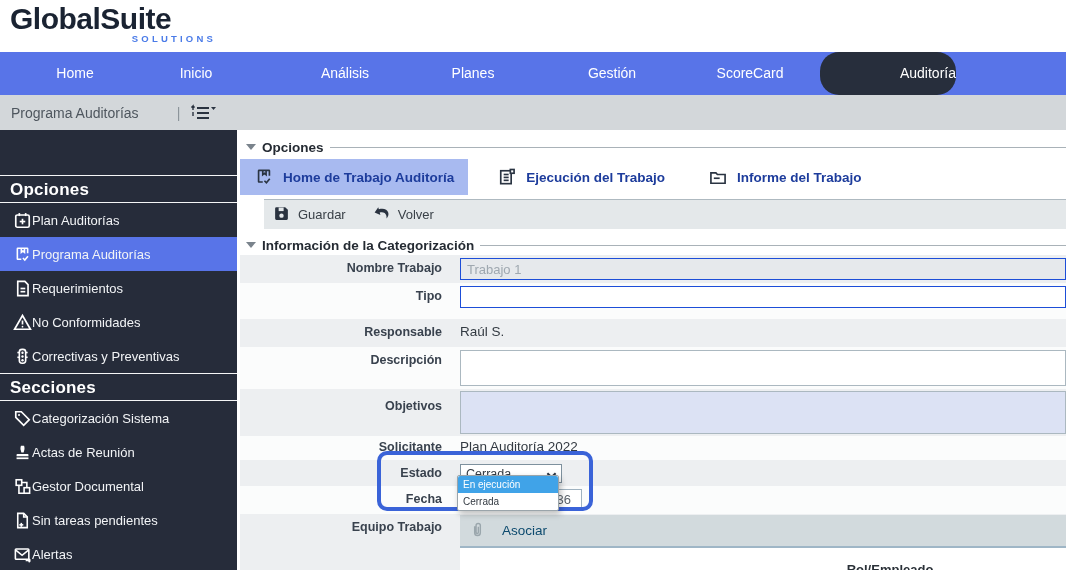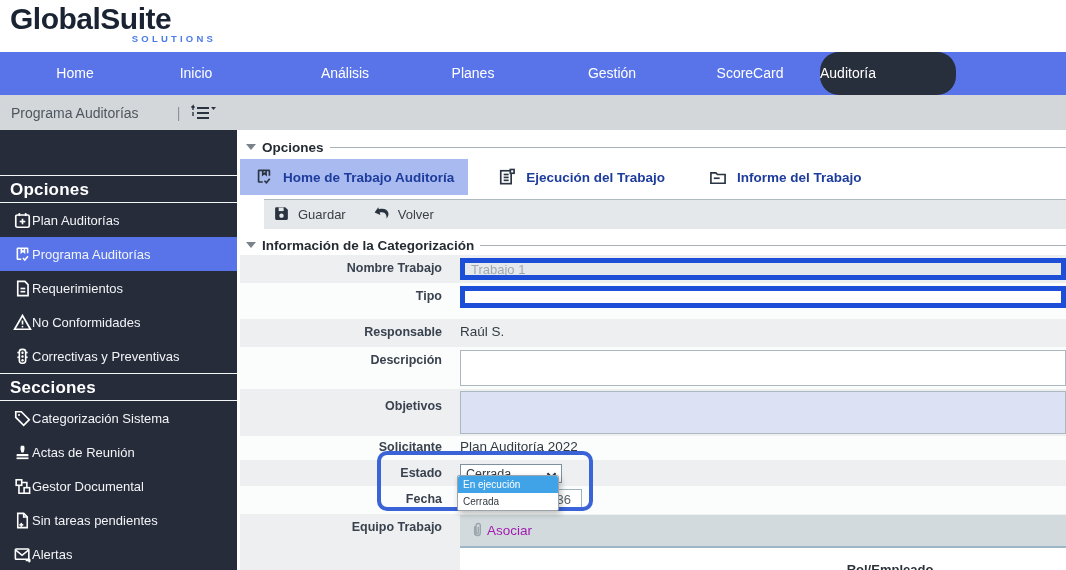--- a/index.html
+++ b/index.html
@@ -8,21 +8,21 @@
 
   
   .top-header{position:relative;height:52px;background:#fff;}
   .logo{position:absolute;left:10px;top:2px;width:210px;}
   .logo-main{font-size:30px;font-weight:800;color:#1a2332;letter-spacing:-0.5px;line-height:34px;}
   .logo-sub{font-size:9.5px;font-weight:700;color:#4a7be8;letter-spacing:3.2px;text-align:right;margin-top:-3px;padding-right:4px;}
 
   
   .nav{position:relative;height:43px;background:#5874e8;}
   .nav-item{position:absolute;top:0;height:43px;line-height:43px;color:#fff;font-size:14px;font-weight:500;transform:translateX(-50%);white-space:nowrap;cursor:pointer;}
-  .nav-item.dark{transform:none;background:#272e3c;text-align:left;border-radius:19px;}
+  .nav-item.dark{transform:none;background:#272e3c;text-align:right;border-radius:19px;}
 
   
   .breadcrumb{position:relative;height:35px;background:#d3d7da;display:flex;align-items:center;}
   .bc-title{margin-left:11px;font-size:14px;color:#4e565e;}
   .bc-sep{margin-left:38px;color:#8c949a;font-size:14px;}
   .bc-icon{margin-left:10px;display:flex;align-items:center;cursor:pointer;}
 
   
   .body-row{position:relative;display:flex;height:440px;}
 
@@ -53,32 +53,32 @@
   .toolbar{display:flex;align-items:center;height:30px;margin-top:4px;background:#e4e8ea;border-top:1px solid #aeb9c0;gap:26px;padding-left:9px;margin-left:24px;}
   .tool-btn{display:flex;align-items:center;gap:8px;font-size:13px;color:#3a4148;cursor:pointer;}
 
   
   .form{margin-top:0;}
   .frow{display:flex;}
   .frow .flabel{flex:0 0 213px;text-align:right;padding-right:11px;font-size:12.5px;font-weight:700;color:#39424e;padding-top:6px;}
   .frow .ffield{flex:1;padding-left:7px;padding-right:0;}
   .bg-g{background:#edeff1;}
   .bg-w{background:#fbfcfc;}
-  .inp{border:5px solid #1d4ed8;background:#fff;height:22px;font-size:13px;color:#333a42;padding:0 6px;width:100%;display:block;}
+  .inp{border:1px solid #1d4ed8;background:#fff;height:22px;font-size:13px;color:#333a42;padding:0 6px;width:100%;display:block;}
   .inp.disabled{background:#e6e9ec;color:#9fa8b0;}
   .tarea{border:1px solid #abb8c0;background:#fff;width:100%;display:block;resize:none;}
   .tarea.lav{background:#dce2f4;}
   .plain-val{font-size:13.5px;color:#333a42;padding-top:5px;}
   .select-box{position:relative;width:102px;height:19px;border:1px solid #7e919e;background:#fff;font-size:12.5px;color:#333a42;display:flex;align-items:center;padding-left:5px;margin-top:4px;cursor:pointer;}
   .select-box .chev{position:absolute;right:4px;top:4px;}
   .fecha-inp{width:122px;height:21px;border:1px solid #9fb2c0;background:#fff;font-size:13px;color:#5c646c;text-align:right;padding-right:10px;margin-top:3px;}
 
   
   .asociar-bar{height:33px;background:#d2dadd;border-bottom:2px solid #9fb6c6;display:flex;align-items:center;margin-top:1px;}
-  .asociar-btn{display:flex;align-items:center;gap:1px;margin-left:9px;color:#a21caf;font-size:13.5px;cursor:pointer;}
+  .asociar-btn{display:flex;align-items:center;gap:16px;margin-left:9px;color:#0c4a6e;font-size:13.5px;cursor:pointer;}
   .table-area{width:860px;background:#fff;}
   .table-head{font-size:13px;font-weight:700;color:#2a3138;text-align:center;padding-top:14px;}
 
   
   .dropdown{position:absolute;left:220px;top:345px;width:102px;background:#fff;border:1px solid #9aa4aa;box-shadow:2px 3px 6px rgba(0,0,0,.25);z-index:50;border-radius:2px;}
   .dd-opt{height:17px;line-height:17px;font-size:10px;color:#333a42;padding-left:5px;white-space:nowrap;cursor:pointer;}
   .dd-opt.hl{background:#40a3e8;color:#fff;border-radius:2px 2px 0 0;}
   .annotation{position:absolute;left:140px;top:321px;width:216px;height:60px;border:4px solid #3a63d8;border-radius:10px;z-index:40;pointer-events:none;}
 </style>
 </head>

